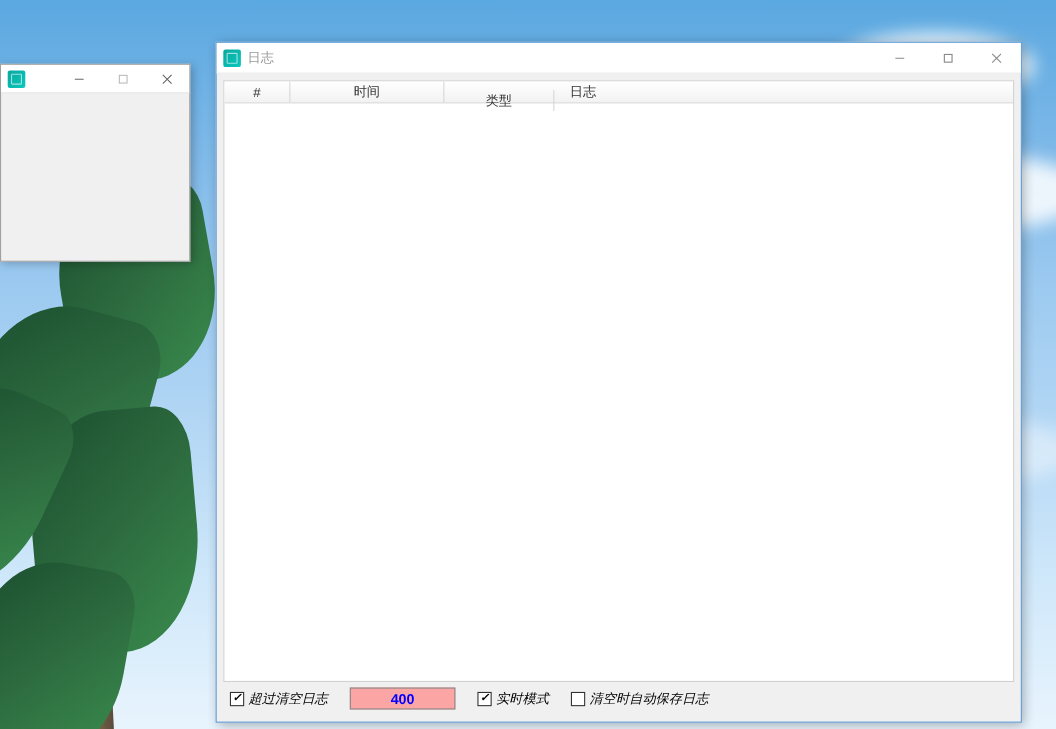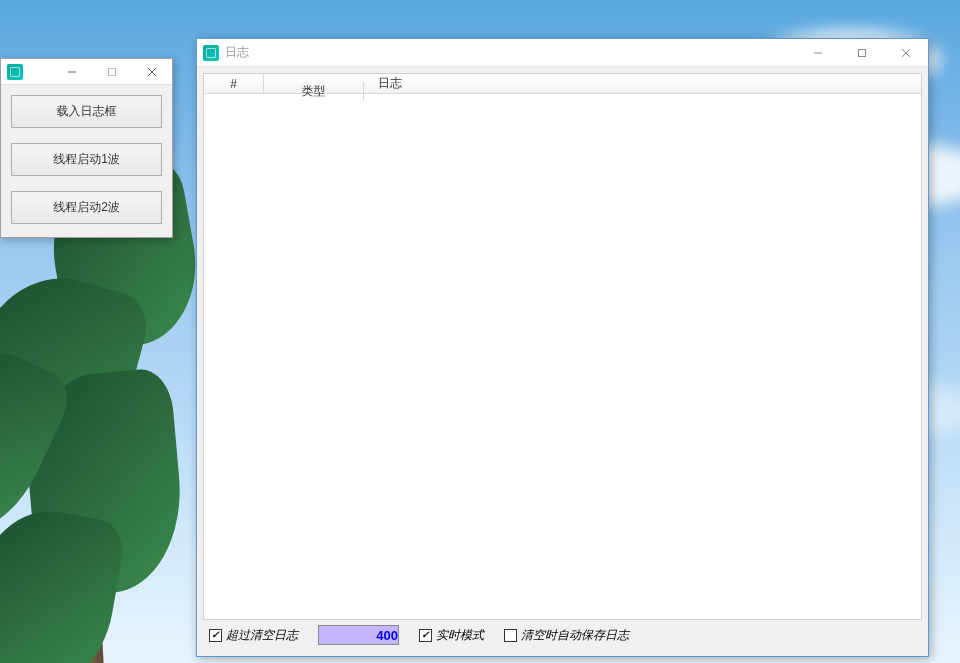--- a/index.html
+++ b/index.html
@@ -221,25 +221,25 @@
       font-size: 10px;
       line-height: 1;
       cursor: pointer;
     }
     .chk.checked::after {
       content: "✓";
       color: #000;
       font-weight: bold;
     }
     .num-input {
-      width: 81px;
+      width: 96px;
       height: 20px;
-      background: #c4b5fd;
+      background: #fca5a5;
       border: 1px solid #888;
-      text-align: right;
+      text-align: center;
       color: #0000ff;
       font-weight: bold;
       font-size: 13px;
     }
   </style>
 </head>
 <body>
 
 <div class="sky-clouds">
   <div class="cloud cloud1"></div>
@@ -271,25 +271,20 @@
           </svg>
       </div>
       <div class="win-btn close">
         <svg width="10" height="10" viewBox="0 0 10 10">
             <line x1="1" y1="1" x2="9" y2="9" stroke="#666" stroke-width="1"></line>
             <line x1="9" y1="1" x2="1" y2="9" stroke="#666" stroke-width="1"></line>
           </svg>
       </div>
     </div>
   </div>
-  <div class="small-body">
-    <button class="action-btn">载入日志框</button>
-    <button class="action-btn">线程启动1波</button>
-    <button class="action-btn">线程启动2波</button>
-  </div>
 </div>
 
 <div class="log-window">
   <div class="log-titlebar">
     <div class="app-icon"></div>
     <span class="log-title-text">日志</span>
     <div class="log-win-controls">
       <div class="log-win-btn">
         <svg width="10" height="10" viewBox="0 0 10 10">
             <line x1="1" y1="5" x2="9" y2="5" stroke="#888" stroke-width="1"></line>
@@ -305,20 +300,21 @@
             <line x1="1" y1="1" x2="9" y2="9" stroke="#888" stroke-width="1"></line>
             <line x1="9" y1="1" x2="1" y2="9" stroke="#888" stroke-width="1"></line>
           </svg>
       </div>
     </div>
   </div>
   <div class="log-content">
     <div class="log-table-area">
       <div class="log-header-row">
         <div class="log-col col-num">#</div>
+        <div class="log-col col-time">时间</div>
         <div class="log-col col-type">类型</div>
         <div class="log-col col-log">日志</div>
       </div>
     </div>
     <div class="log-bottom-bar">
       <div class="chk-group">
         <div class="chk checked"></div>
         <span>超过清空日志</span>
       </div>
       <input class="num-input" value="400" style="">

